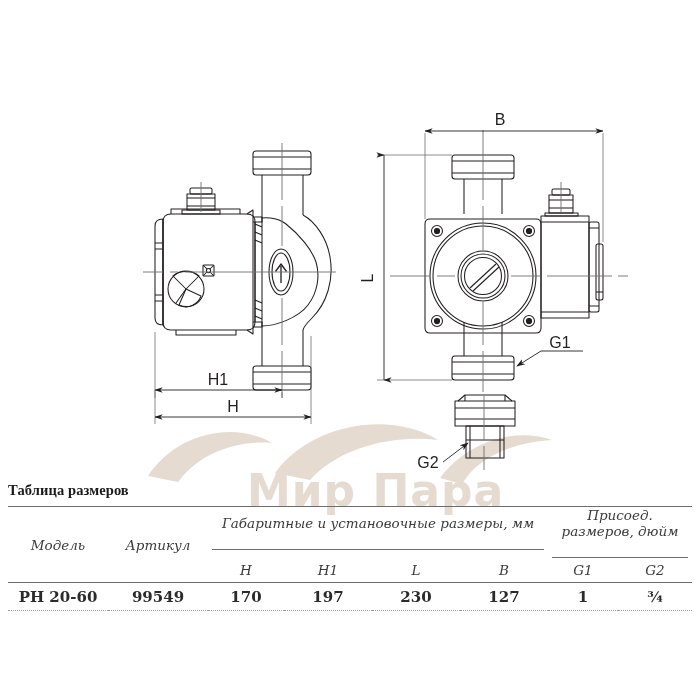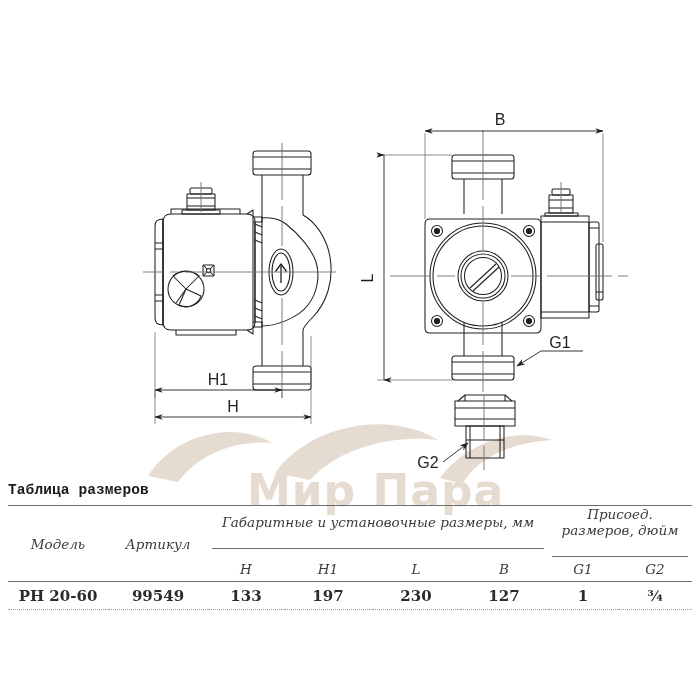--- a/index.html
+++ b/index.html
@@ -50,21 +50,21 @@
 
   
   #table-block {
     position: absolute;
     left: 8px;
     top: 482px;
     width: 684px;
     z-index: 3;
   }
   #table-title {
-    font-family: Liberation Mono, monospace;
+    font-family: Liberation Serif, serif;
     font-weight: bold;
     font-size: 14.5px;
     color: #1a1a1a;
     margin: 0 0 7px 0;
     letter-spacing: .1px;
   }
   table.dims {
     border-collapse: collapse;
     width: 684px;
     font-family: "DejaVu Serif", serif;
@@ -338,21 +338,21 @@
         <th>L</th>
         <th>B</th>
         <th>G1</th>
         <th>G2</th>
       </tr>
     </thead>
     <tbody>
       <tr class="datarow">
         <td class="rule-mid rule-bot model">PH 20-60</td>
         <td class="rule-mid artikul">99549</td>
-        <td class="rule-mid">133</td>
+        <td class="rule-mid">170</td>
         <td class="rule-mid">197</td>
         <td class="rule-mid">230</td>
         <td class="rule-mid">127</td>
         <td class="rule-mid">1</td>
         <td class="rule-mid">¾</td>
       </tr>
       <tr>
         <td class="rule-dot" colspan="8" style="height:1px"></td>
       </tr>
     </tbody>

